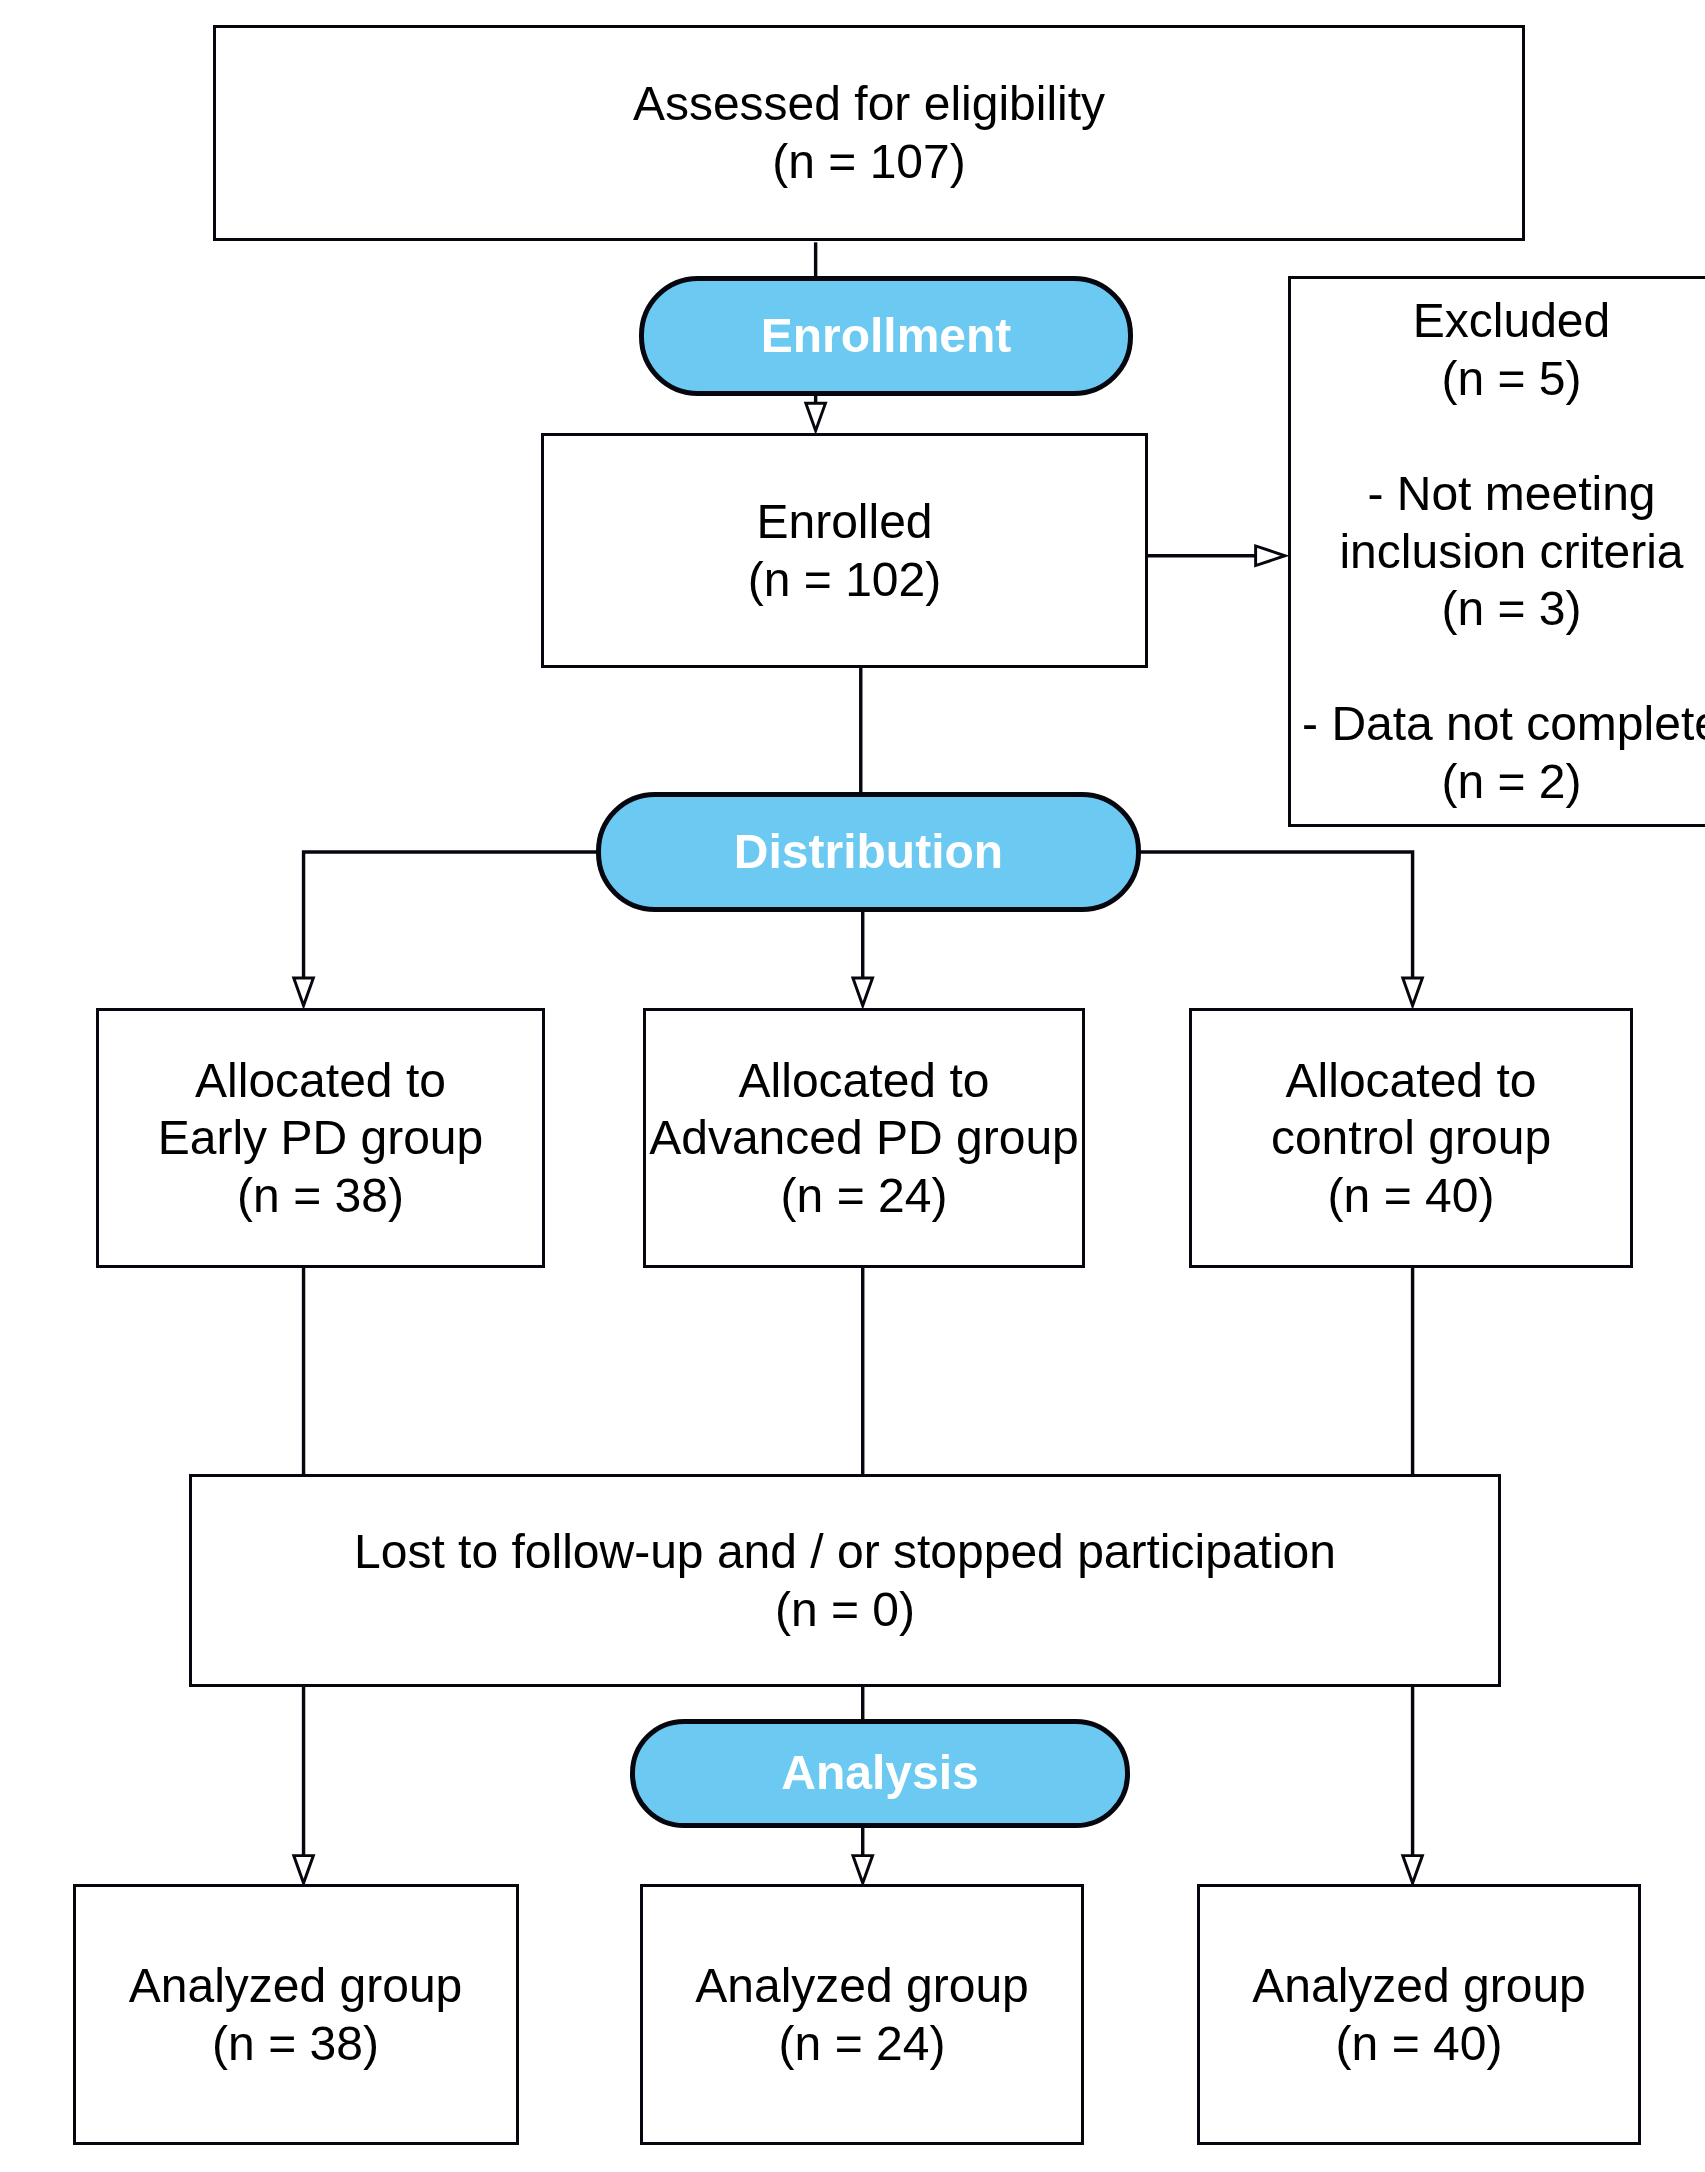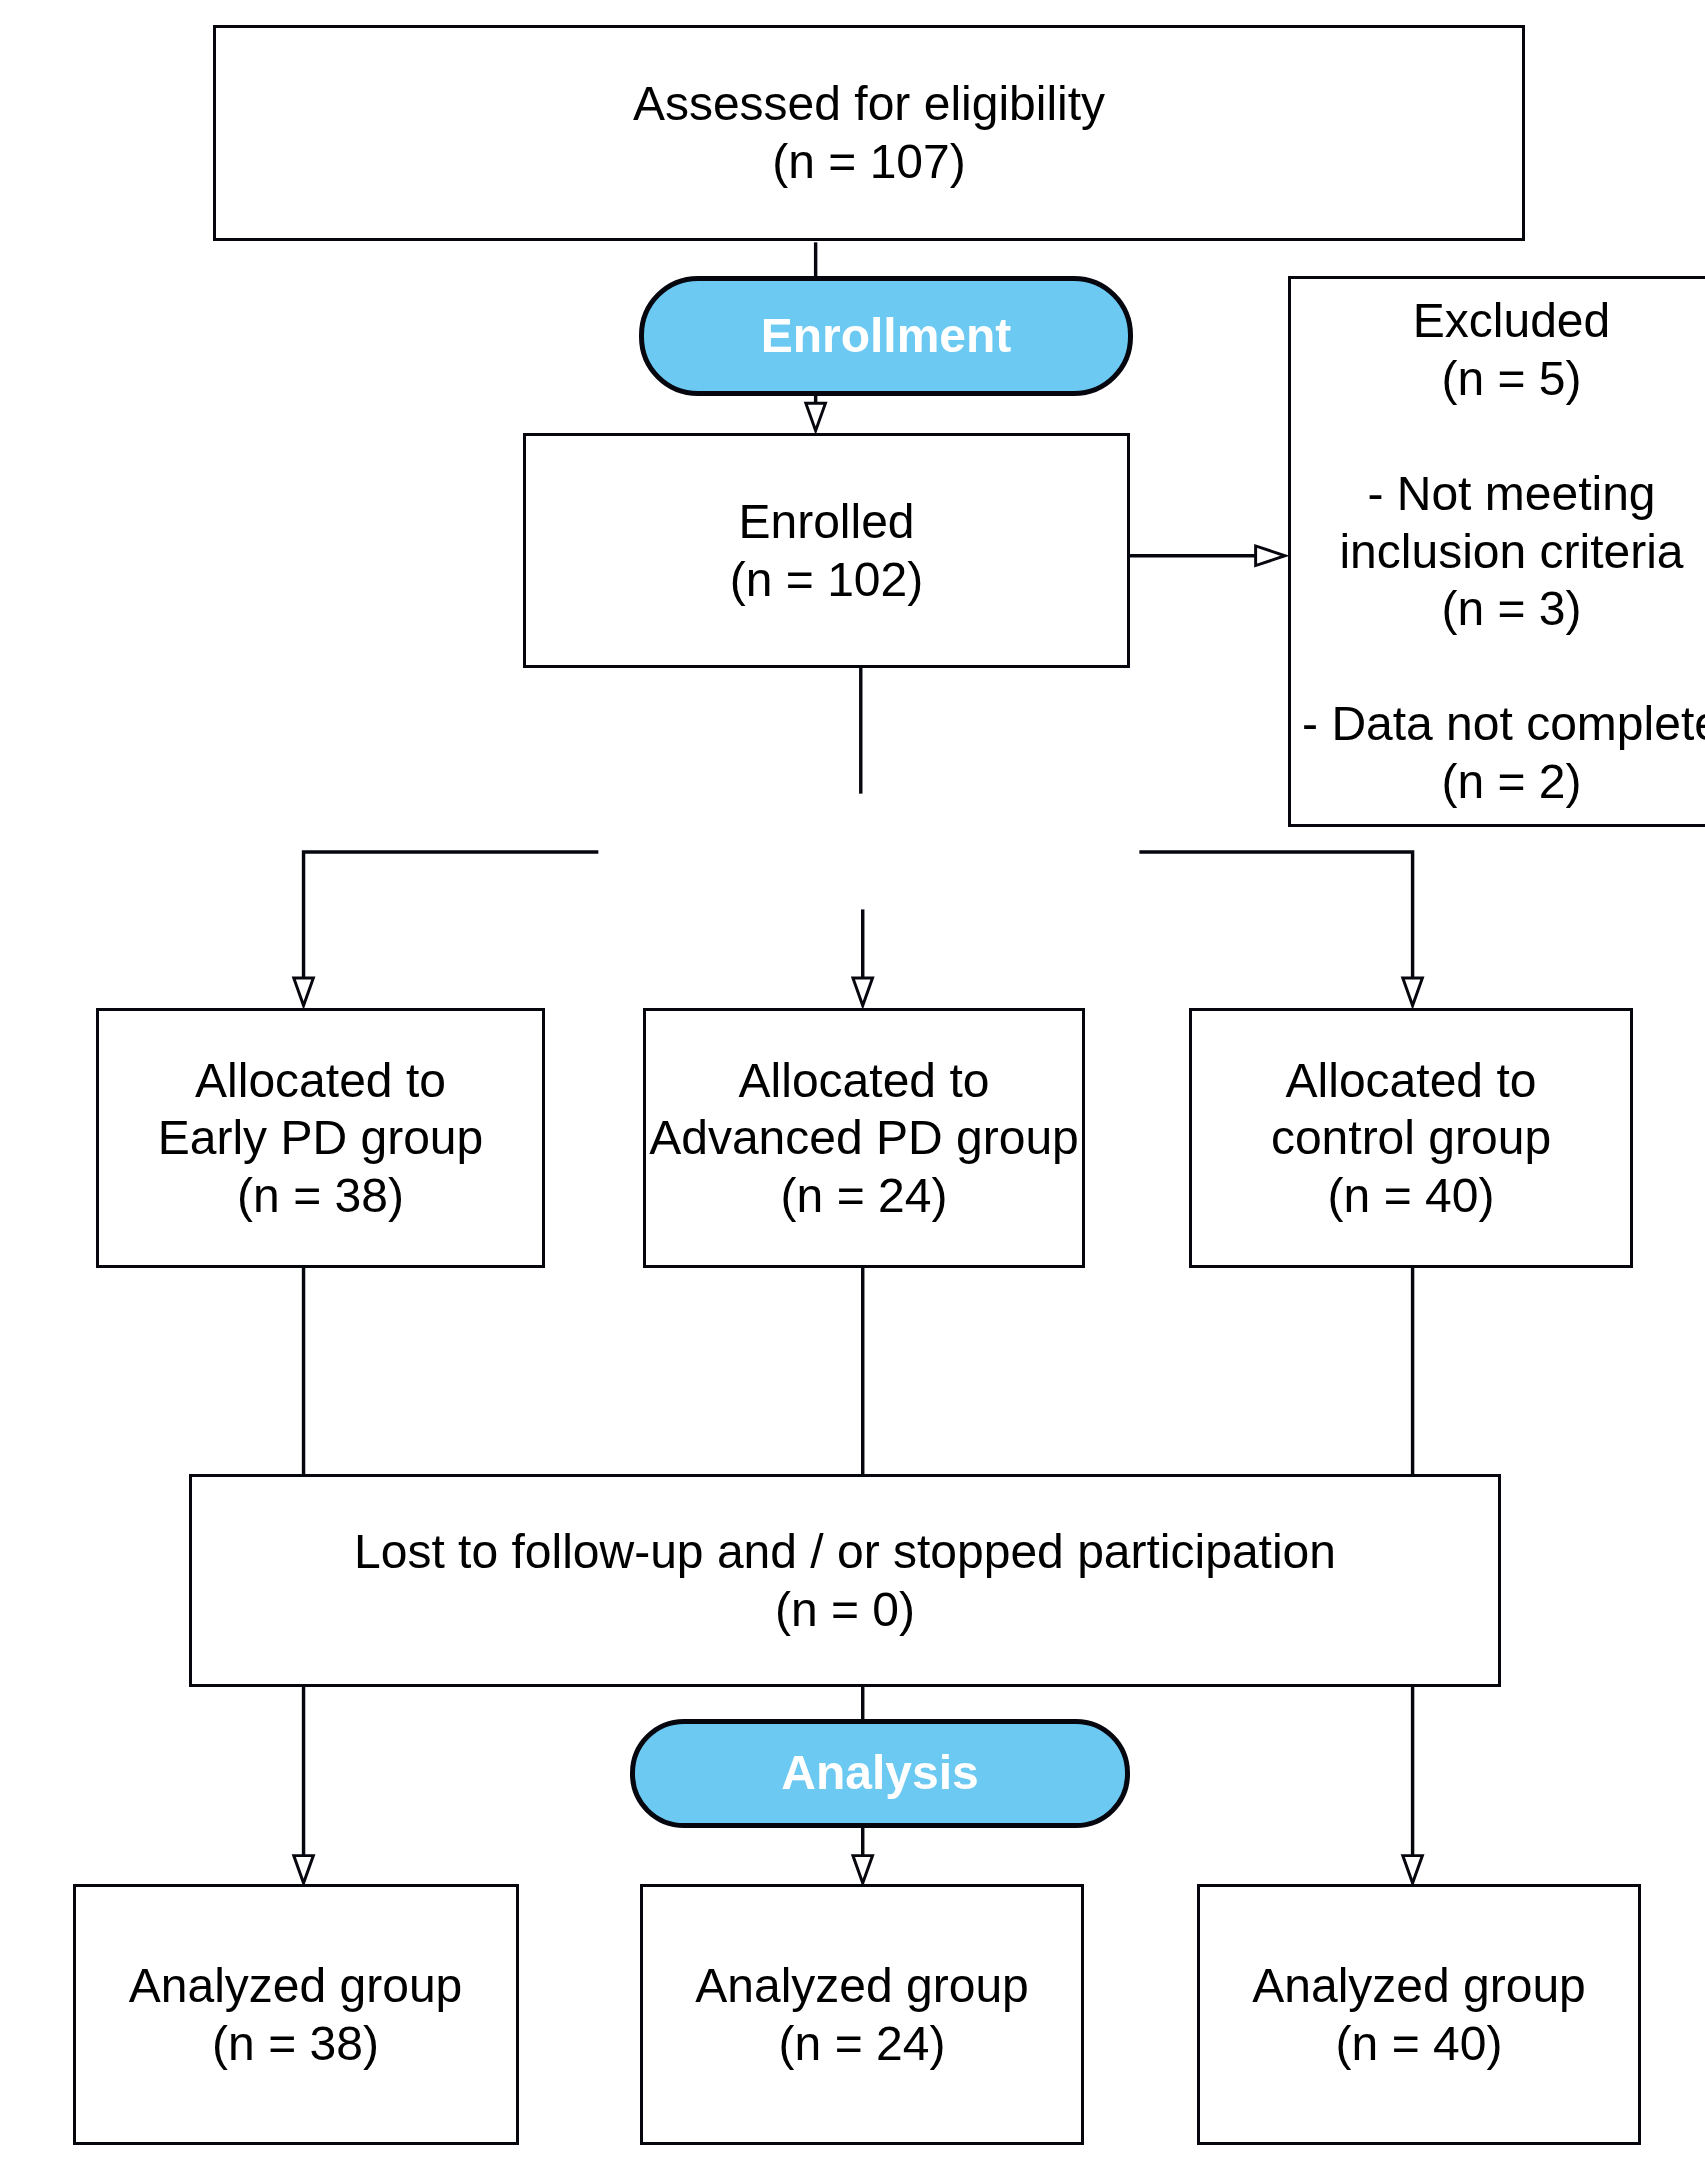--- a/index.html
+++ b/index.html
@@ -40,21 +40,21 @@
     color:var(--text);
   }
   .pill-label{
     font-size:48px;font-weight:bold;
     color:var(--stage-pill-text);
     line-height:1.1;
   }
   
   #assessed{left:165px;top:24.5px;width:1312px;height:216px;}
   #enrollment-pill{left:591px;top:276px;width:494px;height:120px;}
-  #enrolled{left:475px;top:433px;width:607px;height:235px;}
+  #enrolled{left:493px;top:433px;width:607px;height:235px;}
   #excluded{left:1240px;top:276px;width:447px;height:551px;}
   #distribution-pill{left:548px;top:792px;width:545px;height:120px;}
   #alloc-early{left:48px;top:1008px;width:449px;height:260px;}
   #alloc-advanced{left:595px;top:1008px;width:442px;height:260px;}
   #alloc-control{left:1141px;top:1008px;width:444px;height:260px;}
   #lost{left:141px;top:1474px;width:1312px;height:213px;}
   #analysis-pill{left:582px;top:1719px;width:500px;height:109px;border-radius:54px;}
   #analyzed-early{left:24.5px;top:1884px;width:446px;height:261px;}
   #analyzed-advanced{left:592px;top:1884px;width:444px;height:261px;}
   #analyzed-control{left:1149px;top:1884px;width:444px;height:261px;}
@@ -108,20 +108,23 @@
 (n = 5)
 
 - Not meeting
 inclusion criteria
 (n = 3)
 
 - Data not complete
 (n = 2)</span>
   </div>
 
+  <div class="node pill" id="distribution-pill">
+    <span class="label pill-label">Distribution</span>
+  </div>
 
   <div class="node box" id="alloc-early">
     <span class="label">Allocated to
 Early PD group
 (n = 38)</span>
   </div>
 
   <div class="node box" id="alloc-advanced">
     <span class="label">Allocated to
 Advanced PD group

